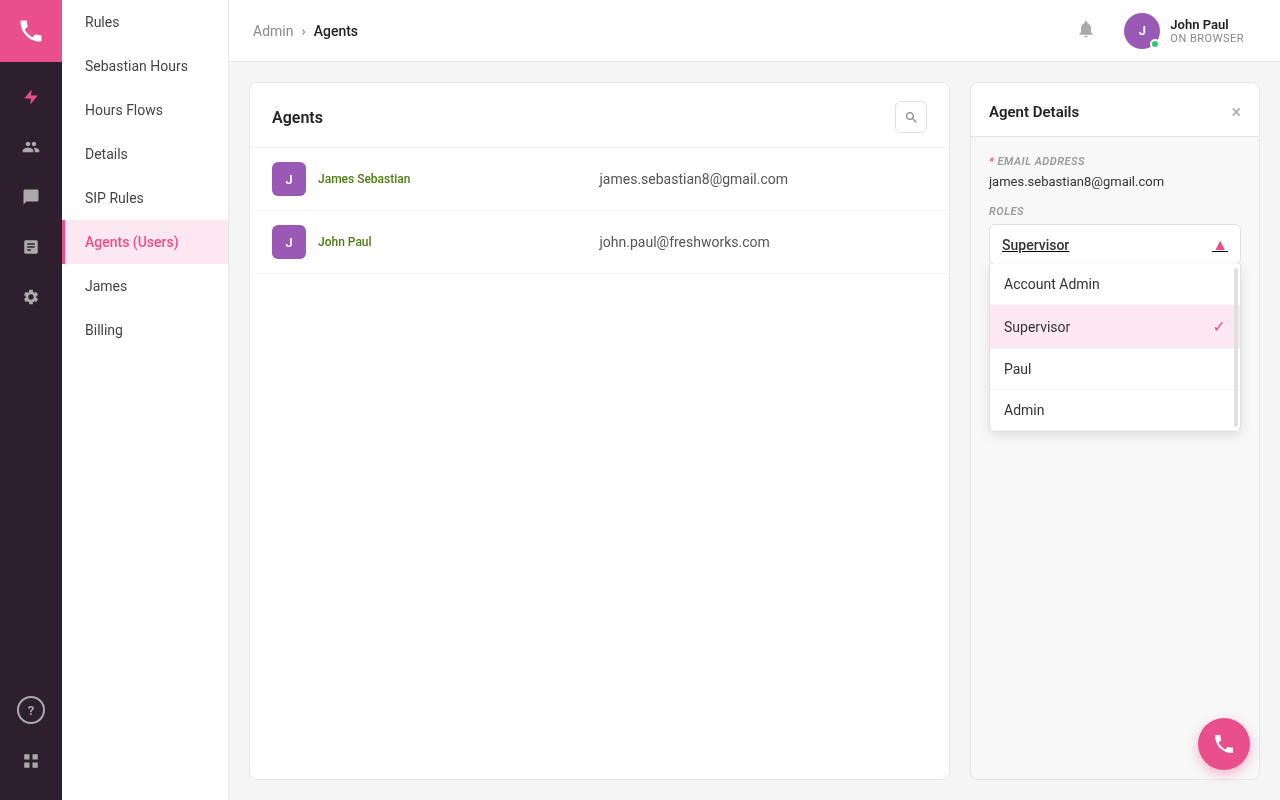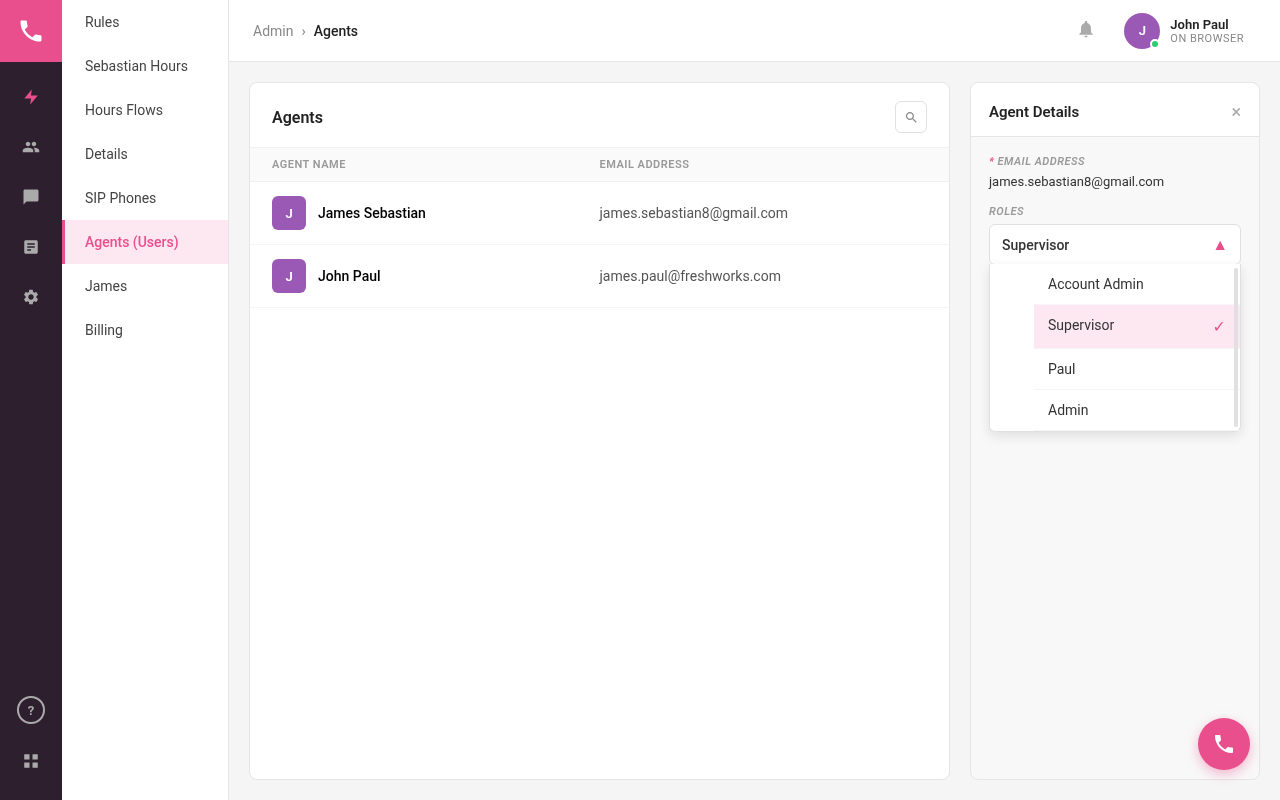--- a/index.html
+++ b/index.html
@@ -200,21 +200,21 @@
       border-radius: 6px;
       background: #9b59b6;
       display: flex;
       align-items: center;
       justify-content: center;
       color: white;
       font-size: 13px;
       font-weight: 600;
       flex-shrink: 0;
     }
-    .agent-name { font-size: 14px; color: #000000; font-weight: 500; }
+    .agent-name { font-size: 12px; color: #4d7c0f; font-weight: 500; }
     .agent-email { font-size: 14px; color: #555; }
 
     
     .details-panel {
       width: 290px;
       background: #f8f8f8;
       border-radius: 8px;
       border: 1px solid #e5e5e5;
       flex-shrink: 0;
       display: flex;
@@ -238,20 +238,21 @@
     .field-label { font-size: 11px; font-weight: 600; color: #999; text-transform: uppercase; letter-spacing: 0.5px; margin-bottom: 6px; font-style: italic; }
     .field-value { font-size: 13px; color: #333; }
     .field-group { margin-bottom: 16px; }
 
     
     .roles-dropdown-container {
       position: relative;
       border: 1px solid #e0e0e0;
       border-radius: 6px;
       background: #fff;
+      text-decoration: underline;
     }
     .roles-selected {
       display: flex;
       align-items: center;
       justify-content: space-between;
       padding: 10px 12px;
       cursor: pointer;
       font-size: 14px;
       font-weight: 500;
       color: #333;
@@ -268,23 +269,23 @@
       border-radius: 0 0 6px 6px;
       z-index: 100;
       box-shadow: 0 4px 12px rgba(0,0,0,0.1);
     }
     .roles-option {
       padding: 12px 14px;
       font-size: 14px;
       color: #333;
       cursor: pointer;
       display: flex;
+      align-items: center;
       justify-content: space-between;
       border-bottom: 1px solid #f5f5f5;
-      margin-left: 44px;
     }
     .roles-option:last-child { border-bottom: none; }
     .roles-option.selected { background: #fde8f2; }
     .check-icon { color: #e84f8c; font-size: 16px; }
     .scrollbar-track {
       position: absolute;
       right: 2px;
       top: 4px;
       bottom: 4px;
       width: 4px;
@@ -352,21 +353,21 @@
         </svg>
     </div>
   </div>
 </div>
 
 <div class="sidebar">
   <div class="sidebar-item">Rules</div>
   <div class="sidebar-item">Sebastian Hours</div>
   <div class="sidebar-item">Hours Flows</div>
   <div class="sidebar-item">Details</div>
-  <div class="sidebar-item">SIP Phones</div>
+  <div class="sidebar-item">SIP Rules</div>
   <div class="sidebar-item active">Agents (Users)</div>
   <div class="sidebar-item">James</div>
   <div class="sidebar-item">Billing</div>
 </div>
 
 <div class="main-area">
 
   <div class="topbar">
     <div class="topbar-breadcrumb">
       <span>Admin</span>
@@ -397,37 +398,33 @@
     <div class="agents-panel">
       <div class="agents-header">
         <span class="agents-title">Agents</span>
         <button class="search-btn">
           <svg width="15" height="15" viewBox="0 0 24 24" fill="#888">
               <path d="M15.5 14h-.79l-.28-.27C15.41 12.59 16 11.11 16 9.5 16 5.91 13.09 3 9.5 3S3 5.91 3 9.5 5.91 16 9.5 16c1.61 0 3.09-.59 4.23-1.57l.27.28v.79l5 4.99L20.49 19l-4.99-5zm-6 0C7.01 14 5 11.99 5 9.5S7.01 5 9.5 5 14 7.01 14 9.5 11.99 14 9.5 14z"></path>
             </svg>
         </button>
       </div>
       <div class="agents-table">
-        <div class="table-header">
-          <div class="table-header-cell">AGENT NAME</div>
-          <div class="table-header-cell">EMAIL ADDRESS</div>
-        </div>
         <div class="table-row">
           <div class="agent-cell">
             <div class="agent-avatar">J</div>
             <span class="agent-name">James Sebastian</span>
           </div>
           <span class="agent-email">james.sebastian8@gmail.com</span>
         </div>
         <div class="table-row">
           <div class="agent-cell">
             <div class="agent-avatar">J</div>
             <span class="agent-name">John Paul</span>
           </div>
-          <span class="agent-email">james.paul@freshworks.com</span>
+          <span class="agent-email">john.paul@freshworks.com</span>
         </div>
       </div>
     </div>
 
     <div class="details-panel">
       <div class="details-header">
         <span class="details-title">Agent Details</span>
         <span class="close-btn">×</span>
       </div>
       <div class="details-body">

